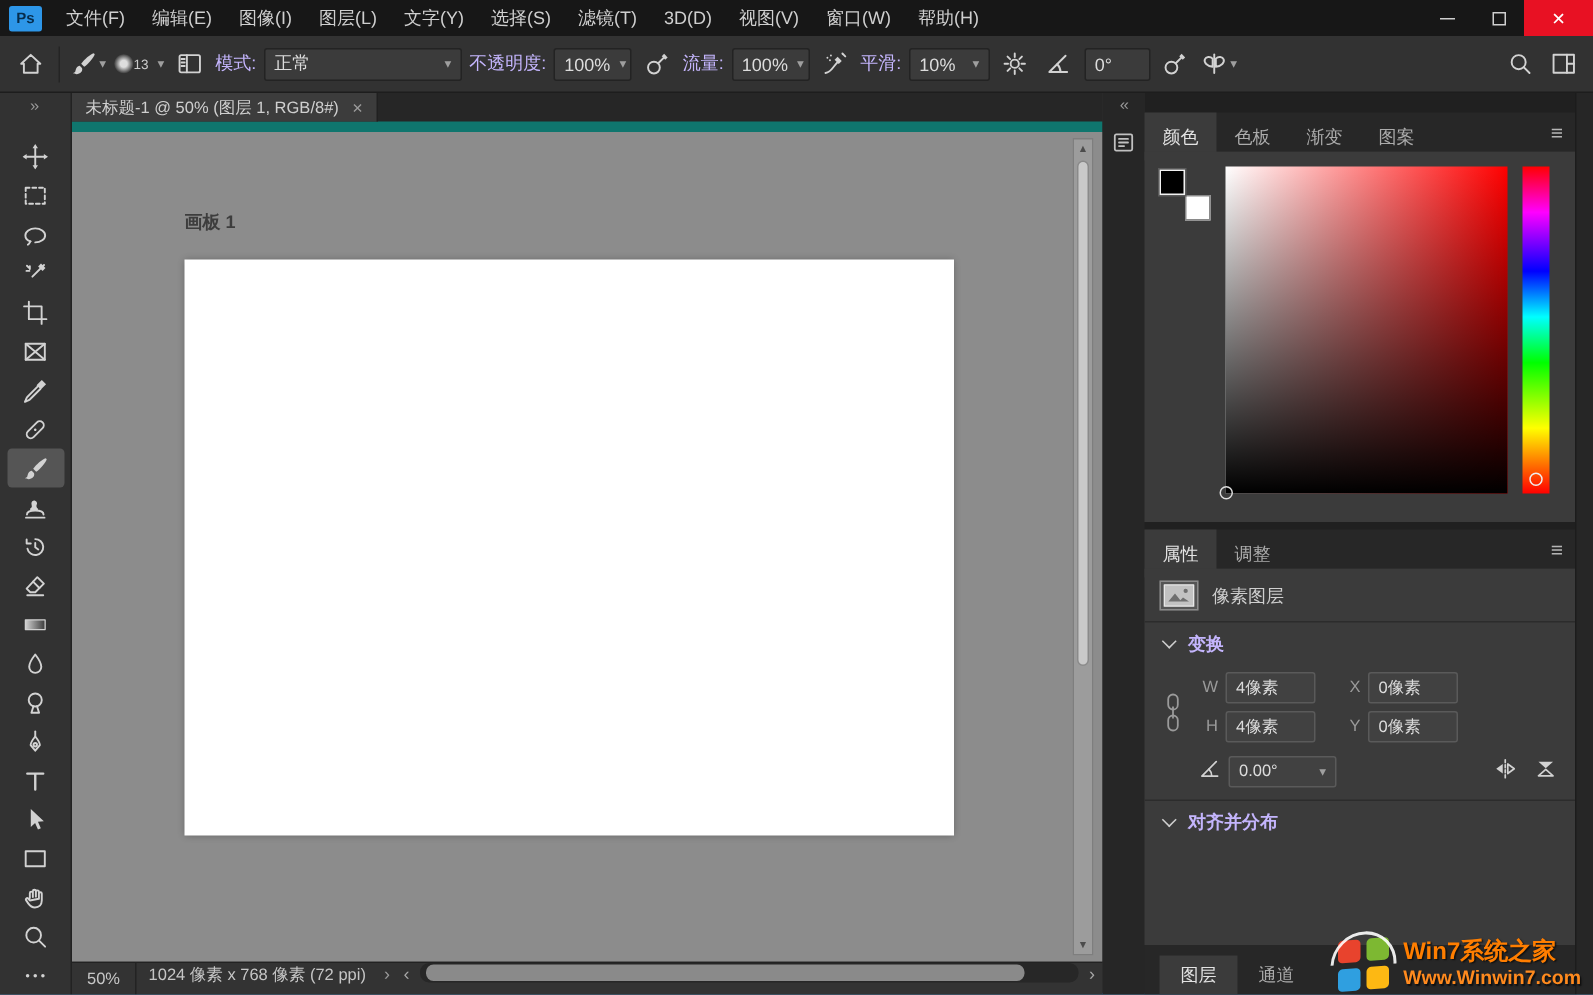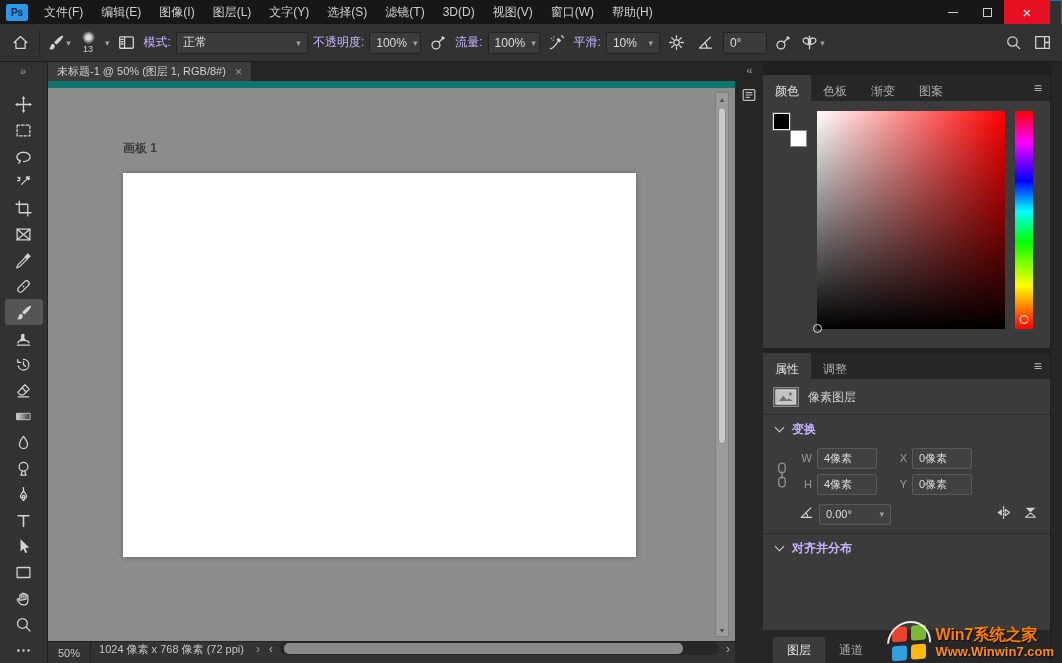--- a/index.html
+++ b/index.html
@@ -2,38 +2,38 @@
 <html><head>
 <meta charset="utf-8">
 <style>
   *{margin:0;padding:0;box-sizing:border-box}
   html,body{width:1062px;height:663px;background:#444;font-family:"Liberation Sans","DejaVu Sans",sans-serif;}
   .window{position:relative;width:1062px;height:663px;background:#323232;overflow:hidden;outline:1px solid #1a70c0;outline-offset:-1px}
   svg{fill:none;stroke:#d2d2d2;stroke-width:1.2;stroke-linecap:round;stroke-linejoin:round}
   svg .f{fill:#d2d2d2;stroke:none}
 
   
-  .titlebar{position:absolute;left:0;top:0;right:12px;height:24px;background:#171717;display:flex;align-items:center;color:#cfcfcf;font-size:12px;z-index:20}
+  .titlebar{position:absolute;left:0;top:0;right:0;height:24px;background:#171717;display:flex;align-items:center;color:#cfcfcf;font-size:12px;z-index:20}
   .pslogo{width:22px;height:17px;margin:0 7px 0 6px;background:#2d96e8;color:#062c4c;font-weight:bold;font-size:10px;display:flex;align-items:center;justify-content:center;border-radius:2px}
   .menu{padding:0 9px;height:24px;display:flex;align-items:center;white-space:nowrap}
   .tb-spacer{flex:1}
   .wc{width:34px;height:24px;display:flex;align-items:center;justify-content:center;color:#cfcfcf}
   .wc-min i{display:block;width:10px;height:1px;background:#cfcfcf}
   .wc-max i{display:block;width:9px;height:9px;border:1px solid #cfcfcf}
   .wc-close{width:46px;background:#e81123;color:#fff;font-size:15px}
 
   
   .optionsbar{position:absolute;left:0;top:24px;right:0;height:38px;background:#323232;border-bottom:1px solid #1d1d1d;display:flex;align-items:center;font-size:12px;color:#d6d6d6;gap:5px;padding:0 8px;z-index:15}
   .oicon{min-width:24px;height:26px;display:flex;align-items:center;justify-content:center;gap:2px}
   .oicon svg{width:17px;height:17px}
   .osep{width:1px;height:24px;background:#242424;margin:0 2px}
   .obox{height:22px;background:#3b3b3b;border:1px solid #232323;border-radius:2px;display:flex;align-items:center;padding:0 6px;gap:6px;color:#dcdcdc}
   .caret{color:#9f9f9f;font-size:9px}
   .olabel{color:#c4b5fd;white-space:nowrap}
-  .brushprev{display:flex;flex-direction:column;align-items:center;line-height:1;min-width:24px}
+  .brushprev{display:flex;flex-direction:row;align-items:center;line-height:1;min-width:24px}
   .dot{width:13px;height:13px;border-radius:50%;background:radial-gradient(circle,#ddd 25%,rgba(221,221,221,0) 72%)}
   .bsize{font-size:9px;color:#ccc;margin-top:1px}
 
   
   .toolbar{position:absolute;left:0;top:62px;width:48px;bottom:0;background:#323232;border-right:1px solid #222;display:flex;flex-direction:column;align-items:center;z-index:10}
   .tb-collapse{height:18px;width:100%;color:#9a9a9a;font-size:11px;display:flex;align-items:center;justify-content:center;letter-spacing:1px}
   .tools{margin-top:12px;display:flex;flex-direction:column;align-items:center}
   .tool{width:38px;height:26px;display:flex;align-items:center;justify-content:center}
   .tool svg{width:17px;height:17px}
   .tool.selected{background:#555;border-radius:3px}

